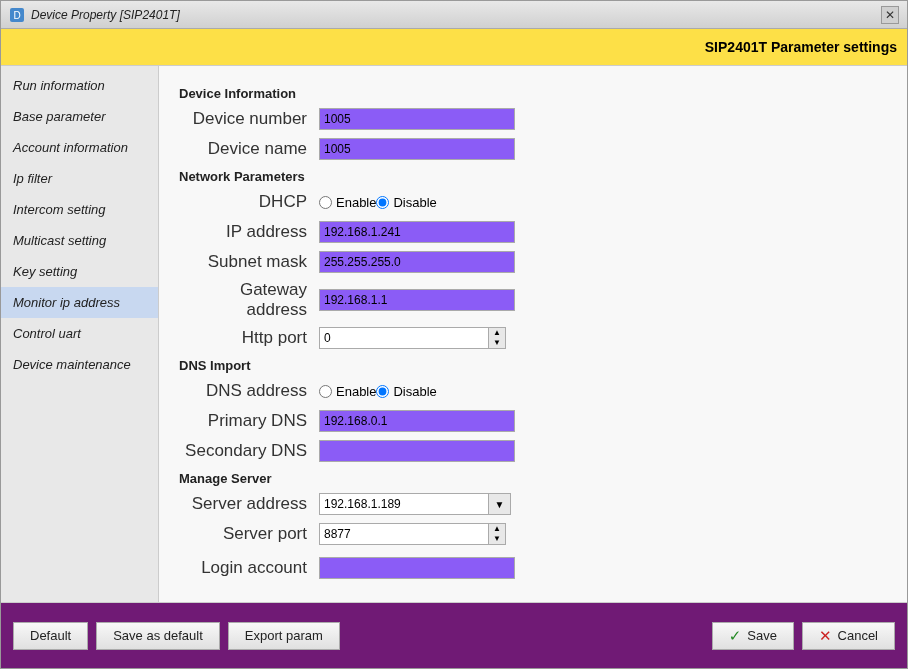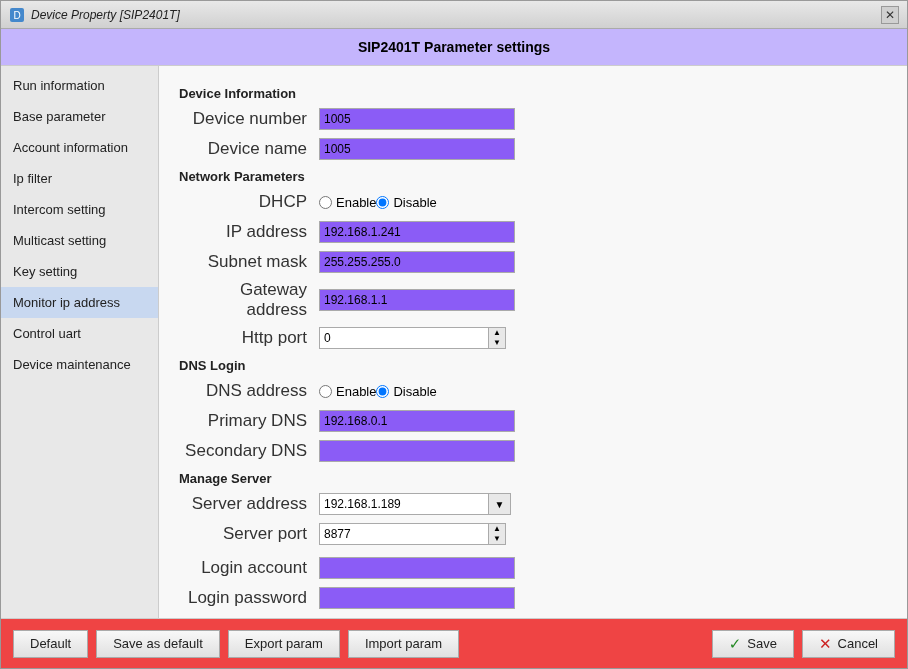--- a/index.html
+++ b/index.html
@@ -52,41 +52,42 @@
       border: 1px solid #999;
       cursor: pointer;
       display: flex;
       align-items: center;
       justify-content: center;
       font-size: 12px;
       color: #333;
     }
 
     .header-bar {
-      background: #c4b5fd;
+      background: #fde047;
       border-bottom: 1px solid #ccc;
-      text-align: center;
+      text-align: right;
       padding: 10px;
       font-weight: bold;
       font-size: 14px;
       flex-shrink: 0;
     }
 
     .main-content {
       display: flex;
       flex: 1;
       overflow: hidden;
     }
 
     .sidebar {
       width: 158px;
       background: #e8e8e8;
       border-right: 1px solid #ccc;
       padding: 4px 0;
       flex-shrink: 0;
+      font-style: italic;
     }
     .sidebar-item {
       padding: 8px 12px;
       cursor: pointer;
       color: #222;
       font-size: 13px;
     }
     .sidebar-item.active {
       background: #c8d8f0;
       font-weight: normal;
@@ -194,22 +195,22 @@
       border: 1px solid #aaa;
       border-left: none;
       cursor: pointer;
       display: flex;
       align-items: center;
       justify-content: center;
       font-size: 10px;
     }
 
     .footer {
-      height: 50px;
-      background: #ef4444;
+      height: 66px;
+      background: #701a75;
       border-top: 1px solid #ccc;
       display: flex;
       align-items: center;
       padding: 12px 12px;
       gap: 8px;
       flex-shrink: 0;
     }
     .footer-btn {
       height: 28px;
       padding: 0 16px;
@@ -327,21 +328,21 @@
         <span class="form-label">Http port</span>
         <div class="spinner-container">
           <input class="spinner-input" type="text" value="0" style="">
           <div class="spinner-btns">
             <button class="spinner-btn">▲</button>
             <button class="spinner-btn">▼</button>
           </div>
         </div>
       </div>
 
-      <div class="section-title">DNS Login</div>
+      <div class="section-title">DNS Import</div>
 
       <div class="form-row">
         <span class="form-label">DNS address</span>
         <div class="radio-group">
           <label class="radio-label">
             <input type="radio" name="dns" style="">
             <span>Enable</span>
           </label>
           <label class="radio-label">
             <input type="radio" name="dns" checked="" style="">
@@ -378,33 +379,28 @@
           </div>
         </div>
       </div>
 
       <div style="margin-top:10px;"></div>
 
       <div class="form-row">
         <span class="form-label">Login account</span>
         <input class="form-input" type="text" value="" style="">
       </div>
-      <div class="form-row">
-        <span class="form-label">Login password</span>
-        <input class="form-input" type="password" value="" style="">
-      </div>
 
     </div>
   </div>
 
   <div class="footer">
     <button class="footer-btn">Default</button>
     <button class="footer-btn">Save as default</button>
     <button class="footer-btn">Export param</button>
-    <button class="footer-btn">Import param</button>
     <div class="footer-spacer"></div>
     <button class="save-btn">
       <span class="check-icon">✓</span>
       <span>Save</span>
     </button>
     <button class="cancel-btn">
       <span class="x-icon">✕</span>
       <span>Cancel</span>
     </button>
   </div>

